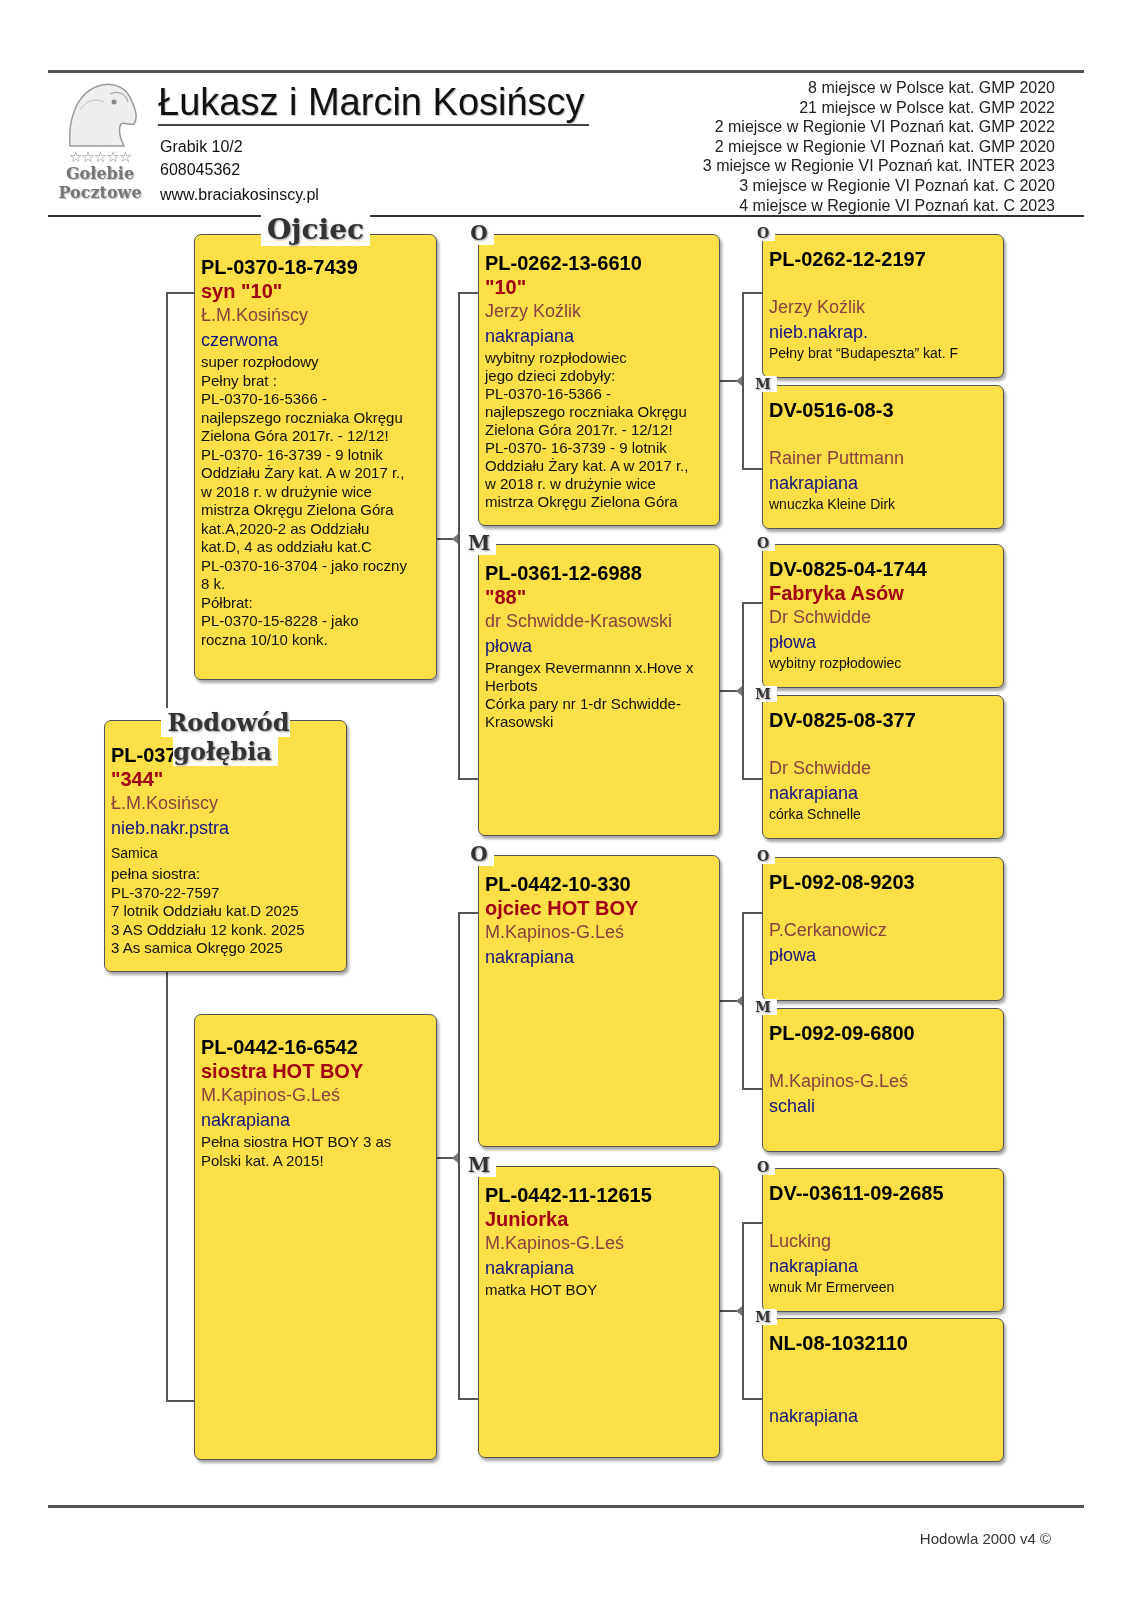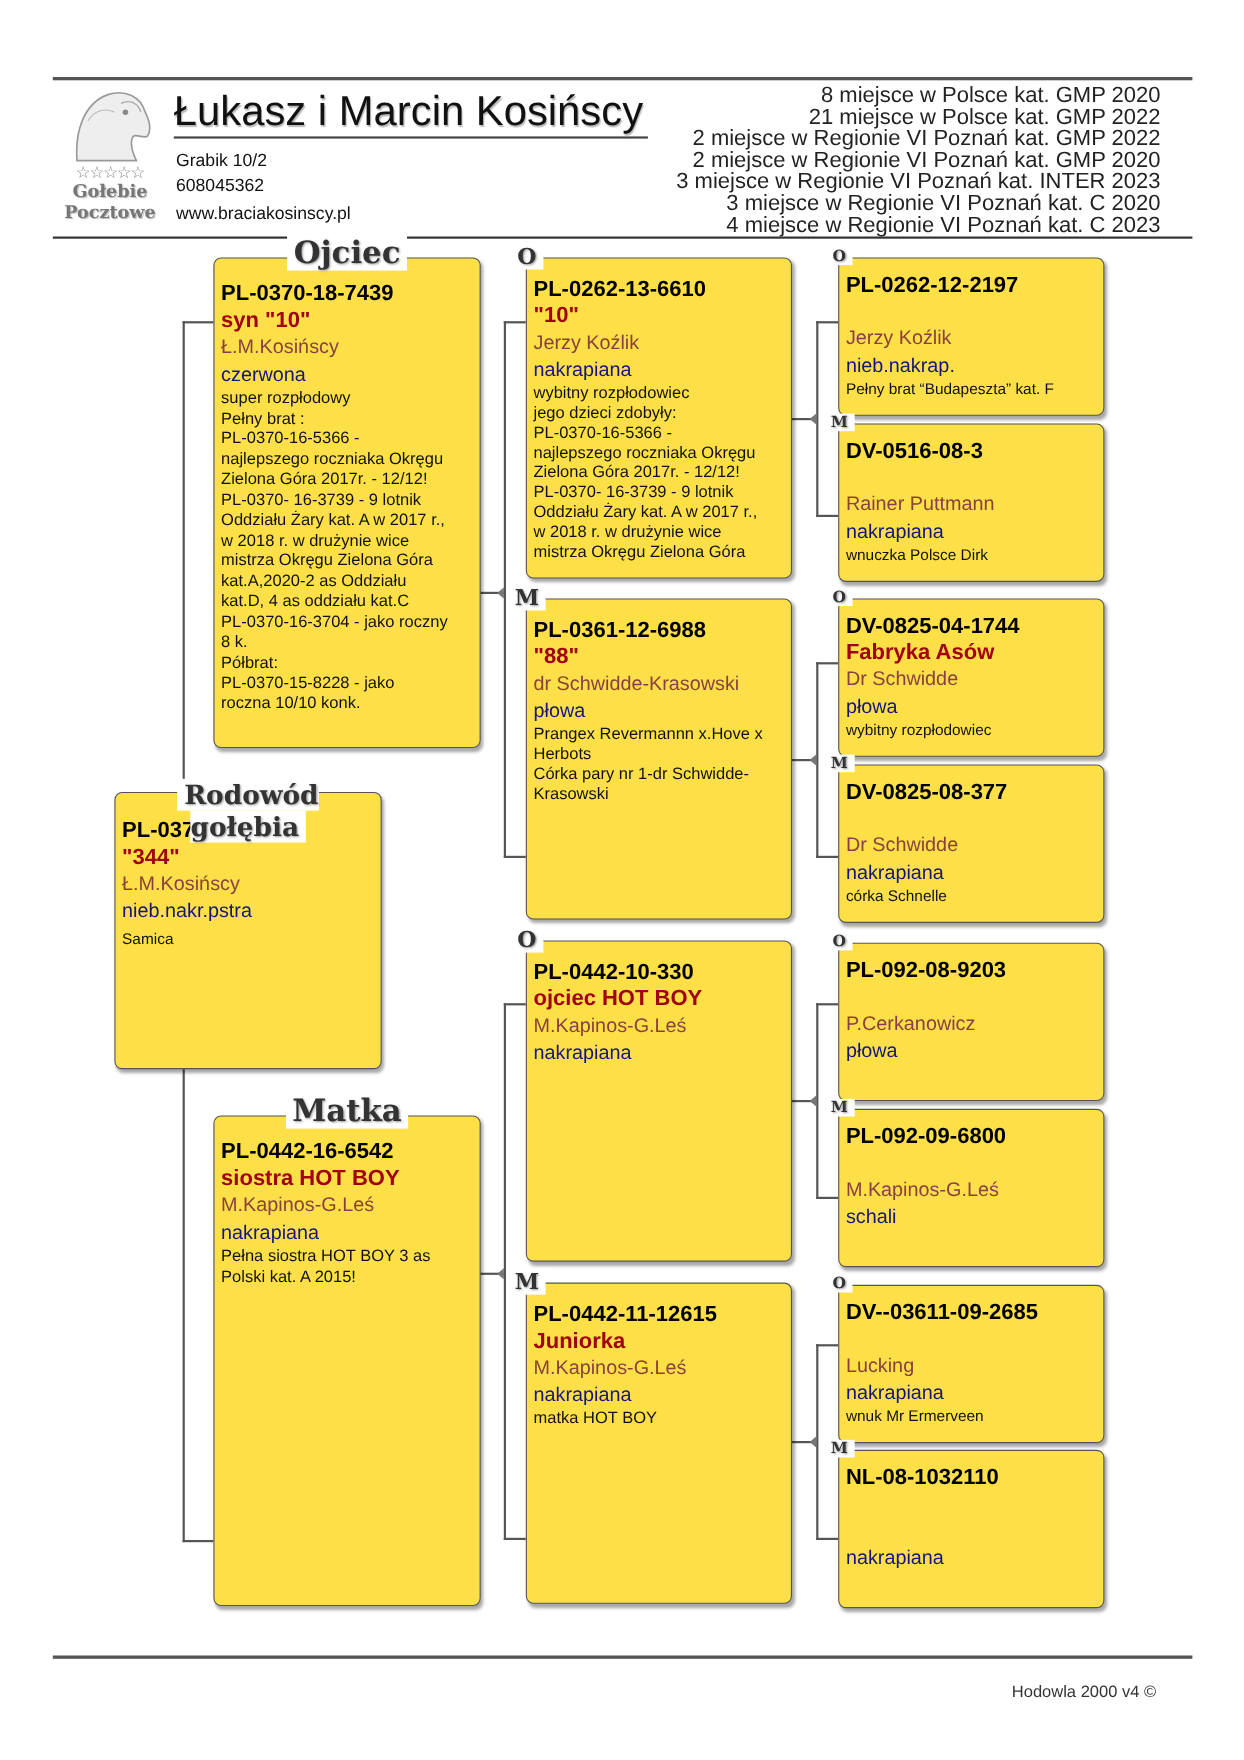--- a/index.html
+++ b/index.html
@@ -21,21 +21,21 @@
   .logo .l1 { top:84px; }
   .logo .l2 { top:103px; }
   .title { position:absolute; left:158px; top:80px; font-size:38px; font-weight:normal;
            color:#111; border-bottom:2px solid #444; line-height:44px; padding-right:4px;
            text-shadow:1px 1px 1px #bbb; }
   .contact { position:absolute; left:160px; font-size:16px; color:#111; }
   #addr { top:138px; }
   #phone { top:161px; }
   #www { top:186px; }
   .achievements { position:absolute; right:76px; top:78px; text-align:right;
-                  font-size:20px; line-height:19.6px; color:#222; }
+                  font-size:16px; line-height:19.6px; color:#222; }
 
   
   .card { position:absolute; border:1.5px solid #555; border-radius:7px; background:#fde047;
           box-shadow:2px 3px 3px rgba(0,0,0,0.35); padding:0 6px; box-sizing:border-box; }
   .card .legend { position:absolute; top:-16px; left:0; width:100%; text-align:center;
           font-family:"DejaVu Serif", serif; font-weight:bold; color:#333; pointer-events:none; }
   .card .legend span { background:#fff; padding:0 6px; text-shadow:1px 1px 2px #999; }
   .legend.big { font-size:28px; top:-22px; }
   .legend.mid { font-size:24px; top:-14px; }
   .legend.sm { font-size:20px; top:-14px; left:-50%; }
@@ -135,20 +135,25 @@
 <div class="ln h" style="left:742px; top:1222px; width:20px;"></div>
 <div class="ln h" style="left:742px; top:1398px; width:20px;"></div>
 
 <div class="card" style="left:104px; top:720px; width:243px; height:252px;">
   <div class="legend mid" style="top:-13px;"><span>Rodowód gołębia</span></div>
   <div class="ring" style="font-size:20px; line-height:24px; margin-top:22px;">PL-0370-23-3344</div>
   <div class="nm">"344"</div>
   <div class="br">Ł.M.Kosińscy</div>
   <div class="col">nieb.nakr.pstra</div>
   <div class="sex">Samica</div>
+  <div class="nt">pełna siostra:
+PL-370-22-7597
+7 lotnik Oddziału kat.D 2025
+3 AS Oddziału 12 konk. 2025
+3 As samica Okręgo 2025</div>
 </div>
 
 <div class="card" style="left:194px; top:234px; width:243px; height:446px;">
   <div class="legend big"><span>Ojciec</span></div>
   <div class="ring gen1" style="margin-top:20px;">PL-0370-18-7439</div>
   <div class="nm">syn "10"</div>
   <div class="br">Ł.M.Kosińscy</div>
   <div class="col">czerwona</div>
   <div class="nt">super rozpłodowy
 Pełny brat :
@@ -162,21 +167,20 @@
 kat.A,2020-2 as Oddziału
 kat.D, 4 as oddziału kat.C
 PL-0370-16-3704 - jako roczny
 8 k.
 Półbrat:
 PL-0370-15-8228 - jako
 roczna 10/10 konk.</div>
 </div>
 
 <div class="card" style="left:194px; top:1014px; width:243px; height:446px;">
-  <div class="legend big"><span>Matka</span></div>
   <div class="ring gen1" style="margin-top:20px;">PL-0442-16-6542</div>
   <div class="nm">siostra HOT BOY</div>
   <div class="br">M.Kapinos-G.Leś</div>
   <div class="col">nakrapiana</div>
   <div class="nt">Pełna siostra HOT BOY 3 as
 Polski kat. A 2015!</div>
 </div>
 
 <div class="card" style="left:478px; top:234px; width:242px; height:292px;">
   <div class="legend sm"><span>O</span></div>
@@ -233,21 +237,21 @@
   <div class="col">nieb.nakrap.</div>
   <div class="nt small">Pełny brat “Budapeszta” kat. F</div>
 </div>
 
 <div class="card gen3" style="left:762px; top:385px; width:242px; height:144px;">
   <div class="legend xs"><span>M</span></div>
   <div class="ring">DV-0516-08-3</div>
   <div class="nm"></div>
   <div class="br">Rainer Puttmann</div>
   <div class="col">nakrapiana</div>
-  <div class="nt small">wnuczka Polsce Dirk</div>
+  <div class="nt small">wnuczka Kleine Dirk</div>
 </div>
 
 <div class="card gen3" style="left:762px; top:544px; width:242px; height:144px;">
   <div class="legend xs"><span>O</span></div>
   <div class="ring">DV-0825-04-1744</div>
   <div class="nm">Fabryka Asów</div>
   <div class="br">Dr Schwidde</div>
   <div class="col">płowa</div>
   <div class="nt small">wybitny rozpłodowiec</div>
 </div>

